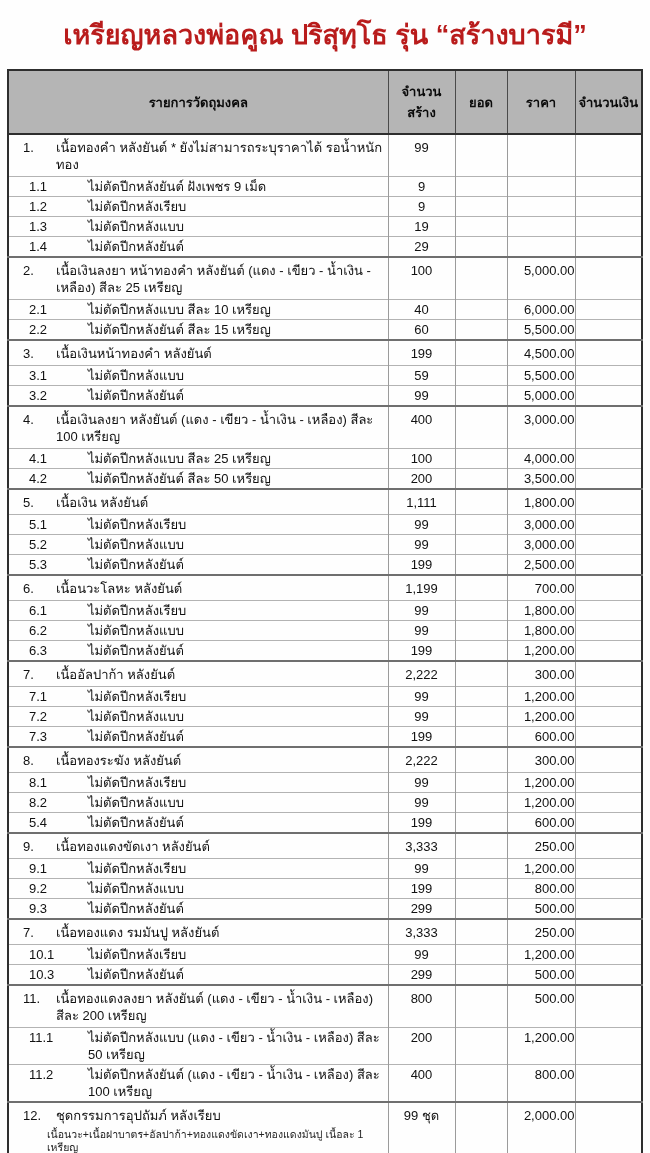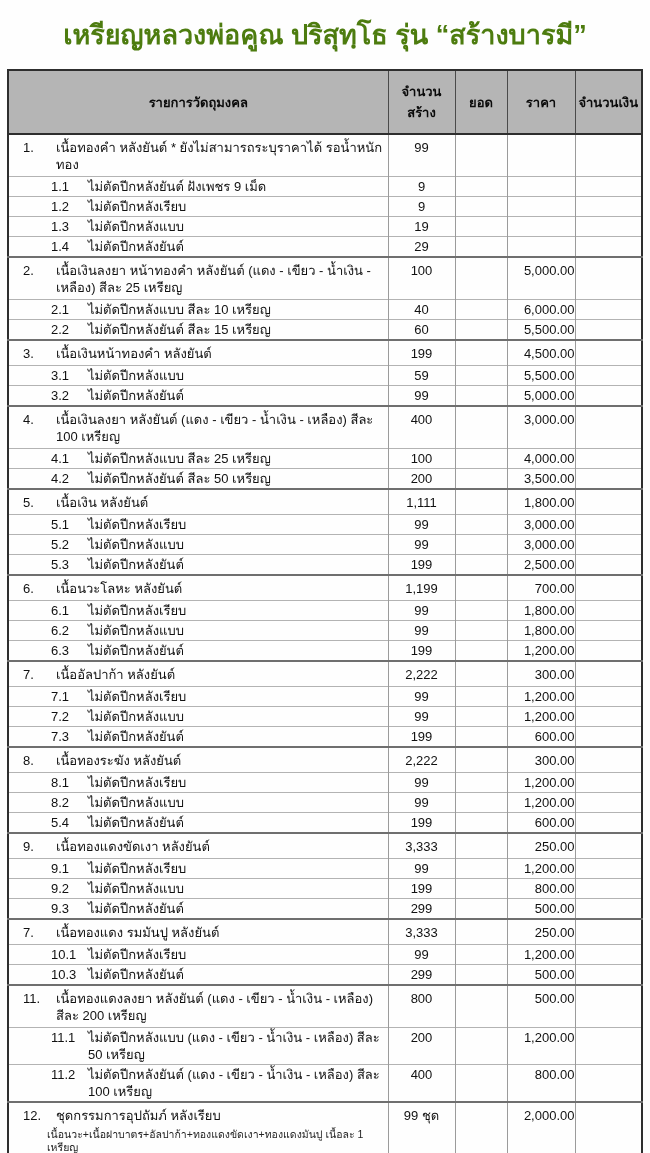--- a/index.html
+++ b/index.html
@@ -5,21 +5,21 @@
   * { margin:0; padding:0; box-sizing:border-box; }
   html,body { background:#ffffff; }
   body {
     width:650px; height:1153px;
     font-family:"Liberation Sans","DejaVu Sans",sans-serif;
     color:#111; overflow:hidden;
   }
   .page { width:650px; height:1153px; padding-top:13px; background:var(--page-bg,#fefefe); }
   .title {
     text-align:center; font-size:27px; font-weight:bold;
-    margin-bottom:13px; color:#4d7c0f;
+    margin-bottom:13px; color:#b91c1c;
   }
   table.price-table {
     border-collapse:collapse; table-layout:fixed;
     width:634px; margin:0 auto;
     border:2px solid var(--border-dark,#2e2e2e);
     border-bottom:5px solid #0d0d0d;
   }
   col.c-desc{width:380px} col.c-qty{width:67px} col.c-yod{width:52px}
   col.c-price{width:68px} col.c-amt{width:67px}
   thead th {
@@ -29,21 +29,21 @@
   }
   td {
     border-left:1px solid var(--border-light,#9b9b9b);
     border-right:1px solid var(--border-light,#9b9b9b);
     font-size:13px; line-height:17px; vertical-align:top;
   }
   tr.sub td  { border-top:1px solid #b3b3b3; padding:1px 0; }
   tr.main td { border-top:2px solid #6f6f6f; padding:4px 0 3px; }
   td.desc .row-line { display:flex; }
   tr.main .no { flex:0 0 38px; padding-left:14px; }
-  tr.sub  .no { flex:0 0 70px; padding-left:42px; }
+  tr.sub  .no { flex:0 0 70px; padding-left:20px; }
   .txt { flex:1; padding-right:4px;margin-left:9px; }
   .note { font-size:10.5px; line-height:13px; color:#222; margin:4px 0 2px 38px; }
   td.qty { text-align:center; }
   td.price { text-align:right; padding-right:9px; }
 </style>
 </head>
 <body>
 
 <div class="page">
   <div class="title">เหรียญหลวงพ่อคูณ ปริสุทฺโธ รุ่น “สร้างบารมี”</div>

